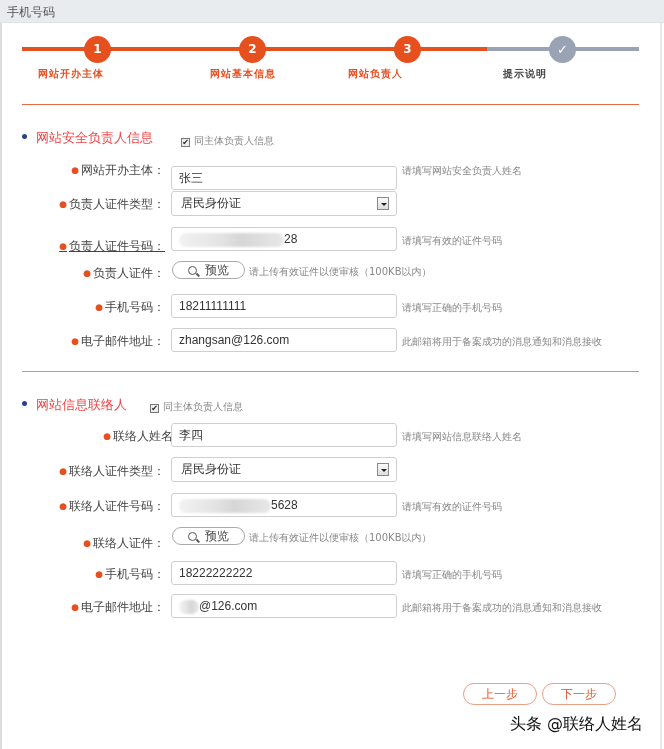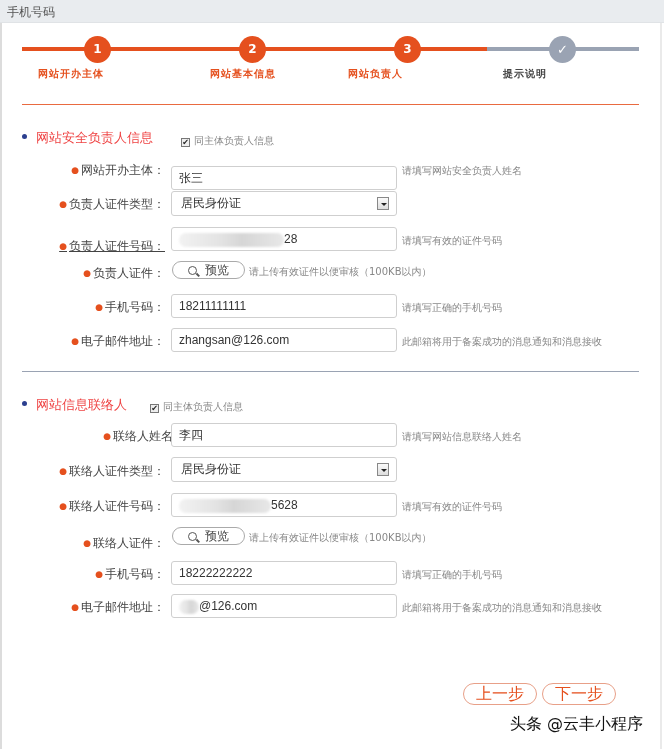--- a/index.html
+++ b/index.html
@@ -36,21 +36,21 @@
   .select .arrow { position: absolute; right: 7px; top: 5px; width: 12px; height: 13px; border: 1px solid #888; background: linear-gradient(#fafafa,#ddd); }
   .select .arrow::after { content: ""; position: absolute; left: 3px; top: 5px; border-left: 3px solid transparent; border-right: 3px solid transparent; border-top: 3px solid #222; }
   .hint { position: absolute; left: 402px; font-size: 10px; color: #888; }
   .blur { display: inline-block; height: 14px; vertical-align: middle; background: linear-gradient(90deg, #f2f2f2 0%, #e3e3e3 40%, #d6d6d6 60%, #e8e8e8 100%); border-radius: 7px; filter: blur(1px); }
 
   .preview-btn { position: absolute; left: 172px; width: 73px; height: 18px; border: 1px solid #aaa; border-radius: 9px; background: #fff; font-size: 12px; color: #444; text-align: center; line-height: 16px; }
   .preview-btn .mag { display: inline-block; width: 9px; height: 9px; border: 1.5px solid #555; border-radius: 50%; position: relative; margin-right: 8px; vertical-align: -1px; }
   .preview-btn .mag::after { content: ""; position: absolute; left: 7px; top: 7px; width: 4px; height: 1.5px; background: #555; transform: rotate(45deg); }
   .upload-hint { position: absolute; left: 249px; font-size: 10px; color: #888; }
 
-  .nav-btn { position: absolute; top: 683px; width: 74px; height: 22px; border: 1px solid #e8a088; border-radius: 11px; color: #e5501e; background: #fff; font-size: 16px; text-align: center; line-height: 20px; }
+  .nav-btn { position: absolute; top: 683px; width: 74px; height: 22px; border: 1px solid #e8a088; border-radius: 11px; color: #e5501e; background: #fff; font-size: 12px; text-align: center; line-height: 20px; }
   .watermark { position: absolute; left: 510px; top: 714px; font-size: 16px; color: #111; text-shadow: 0 0 2px #fff, 1px 1px 0 #fff; letter-spacing: 0px; }
 </style>
 </head>
 <body>
 
 <div class="frame"></div>
 
 <div class="titlebar">
   <span>手机号码</span>
 </div>
@@ -147,13 +147,13 @@
 
 <div class="label" style="top:599px;"><span class="req">●</span><span>电子邮件地址：</span></div>
 <div class="input" style="top:594px;">
   <span class="blur" style="width:20px;"></span><span>@126.com</span>
 </div>
 <div class="hint" style="top:601px;">此邮箱将用于备案成功的消息通知和消息接收</div>
 
 <div class="nav-btn" style="left:463px;">上一步</div>
 <div class="nav-btn" style="left:542px;">下一步</div>
 
-<div class="watermark">头条 @云丰小程序</div>
+<div class="watermark">头条 @联络人姓名</div>
 
 </body></html>

